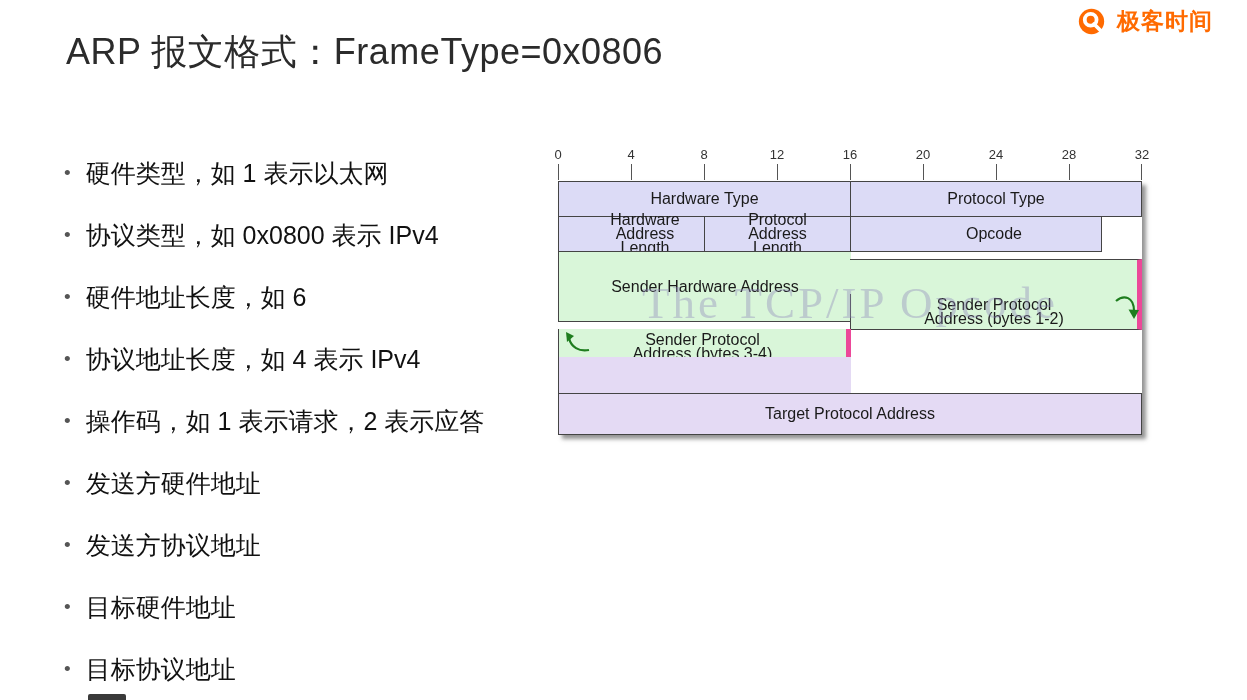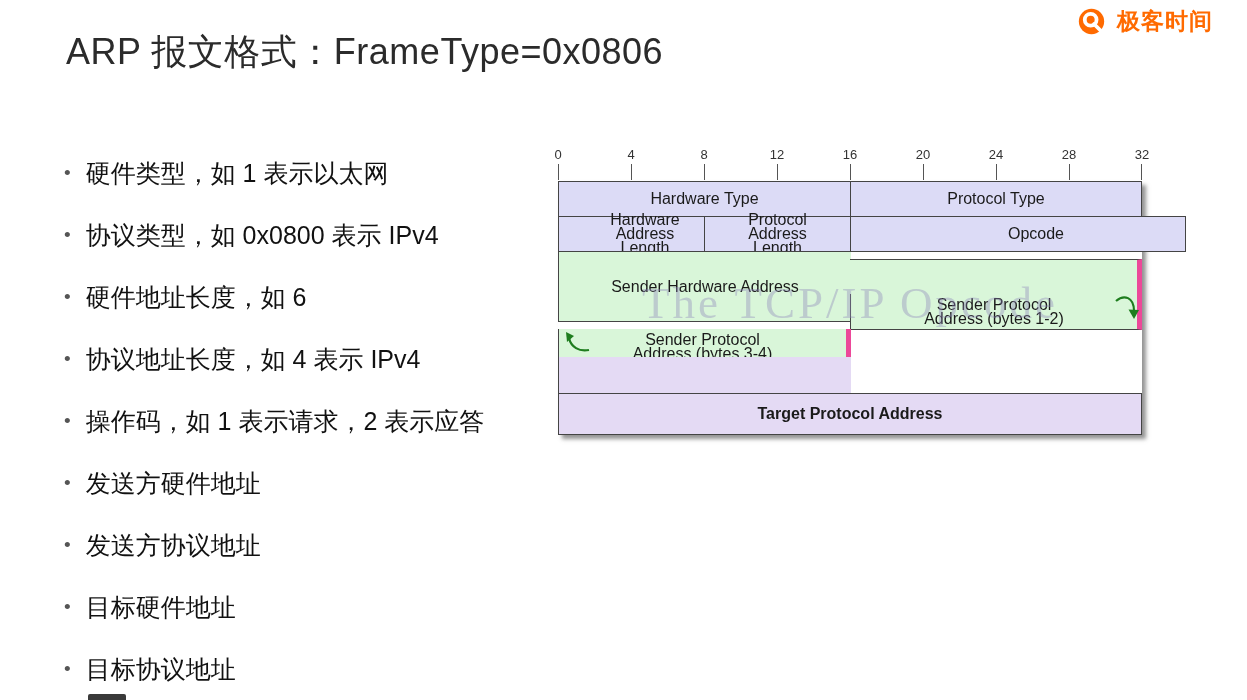--- a/index.html
+++ b/index.html
@@ -208,37 +208,37 @@
     <div class="cell lav bd-all" style="left:292px; top:0; width:292px; height:36px;">
       <span>Protocol Type</span>
     </div>
 
     <div class="cell lav bd-all" style="left:0;    top:35px; width:174px; height:36px;">
       <span style="width:112px">Hardware Address Length</span>
     </div>
     <div class="cell lav bd-all" style="left:146px; top:35px; width:147px; height:36px;">
       <span style="width:112px">Protocol Address Length</span>
     </div>
-    <div class="cell lav bd-all" style="left:292px; top:35px; width:336px; height:36px;padding-left:36px;">
+    <div class="cell lav bd-all" style="left:292px; top:35px; width:252px; height:36px;padding-left:36px;">
       <span>Opcode</span>
     </div>
 
     <div class="cell grn bd-l bd-t bd-b" style="left:0;    top:70px;  width:293px; height:71px;">
       <span>Sender Hardware Address</span>
     </div>
     <div class="cell grn bd-t bd-r bd-b" style="left:292px; top:70px;  width:292px; height:36px;"></div>
     <div class="cell grn bd-l bd-r bd-b" style="left:292px; top:105px; width:292px; height:36px;">
       <span style="width:165px">Sender Protocol Address (bytes 1-2)</span>
     </div>
     <div class="cell grn bd-l bd-r bd-b" style="left:0;    top:140px; width:293px; height:37px;">
       <span style="width:165px">Sender Protocol Address (bytes 3-4)</span>
     </div>
 
     <div class="cell pur bd-l" style="left:0; top:176px; width:293px; height:37px;"></div>
-    <div class="cell pur bd-all" style="left:0; top:212px; width:584px; height:42px;font-weight:bold;">
+    <div class="cell pur bd-all" style="left:0; top:212px; width:584px; height:42px;">
       <span>Target Protocol Address</span>
     </div>
 
     <div class="watermark">The TCP/IP Opcode</div>
 
     <svg class="wrap-arrow" style="left:556px; top:112px;" width="26" height="28" viewBox="0 0 26 28">
       <path d="M2 8 C 10 1, 20 4, 20 18" fill="none" stroke="#1e7d1e" stroke-width="2.2"></path>
       <polygon points="20,26 14.5,16.5 25,17" fill="#1e7d1e"></polygon>
     </svg>
     <svg class="wrap-arrow" style="left:5px; top:150px;" width="28" height="24" viewBox="0 0 28 24">

